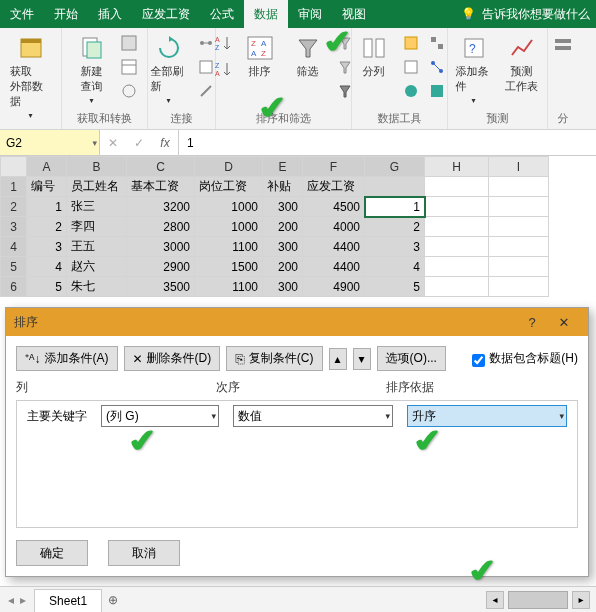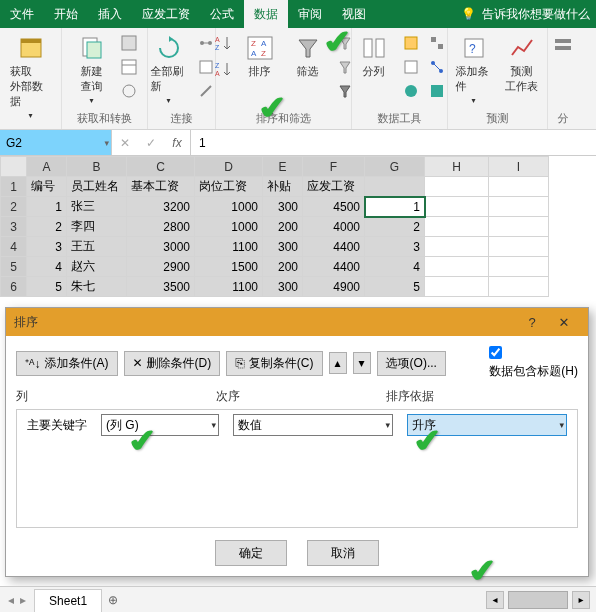--- a/index.html
+++ b/index.html
@@ -17,21 +17,21 @@
   .group { border-right: 1px solid #e1e1e1; padding: 4px 6px 2px 6px; display: flex; flex-direction: column; align-items: center; justify-content: space-between; }
   .group-label { font-size: 11px; color: #666; text-align: center; height: 16px; }
   .group-body { display: flex; align-items: flex-start; gap: 4px; flex: 1; }
   .btn-lg { display: flex; flex-direction: column; align-items: center; gap: 2px; padding: 2px 4px; font-size: 11px; color: #333; cursor: pointer; min-width: 44px; }
   .btn-lg .ic { width: 28px; height: 28px; display: flex; align-items: center; justify-content: center; }
   .btn-sm { width: 22px; height: 22px; display: flex; align-items: center; justify-content: center; cursor: pointer; }
   .col { display: flex; flex-direction: column; gap: 2px; }
 
   
   .fbar { height: 26px; border-bottom: 1px solid #ccc; display: flex; align-items: stretch; font-size: 12px; }
-  .namebox { width: 112px; border-right: 1px solid #ccc; display: flex; align-items: center; padding: 0 6px; background: #7dd3fc; position: relative; }
+  .namebox { width: 100px; border-right: 1px solid #ccc; display: flex; align-items: center; padding: 0 6px; background: #fef9c3; position: relative; }
   .namebox .dd { position: absolute; right: 2px; font-size: 9px; color: #666; }
   .fbar-btns { display: flex; align-items: center; border-right: 1px solid #ccc; color: #aaa; }
   .fbar-btns span { width: 26px; text-align: center; }
   .fx { font-style: italic; color: #666; }
   .fbar-input { flex: 1; display: flex; align-items: center; padding: 0 8px; background: #fff; }
 
   
   .sheet { position: relative; background: #fff; }
   table.grid { border-collapse: collapse; font-size: 12px; table-layout: fixed; }
   table.grid th, table.grid td { border: 1px solid #d4d4d4; height: 20px; overflow: hidden; white-space: nowrap; }
@@ -46,32 +46,32 @@
   .activecell { background: #fff !important; outline: 2px solid #217346; outline-offset: -1px; }
 
   
   .dialog { position: absolute; left: 5px; top: 307px; width: 584px; height: 270px; background: #fff; border: 1px solid #a0a0a0; box-shadow: 4px 4px 10px rgba(0,0,0,0.3); display: flex; flex-direction: column; }
   .dlg-title { background: #e39e2b; height: 28px; display: flex; align-items: center; padding: 0 8px; font-size: 12px; color: #333; }
   .dlg-title .sp { flex: 1; }
   .dlg-title .wbtn { width: 32px; text-align: center; cursor: pointer; font-size: 13px; }
   .dlg-toolbar { padding: 10px 10px 6px 10px; display: flex; gap: 6px; align-items: center; font-size: 12px; }
   .tbtn { border: 1px solid #adadad; background: #e1e1e1; padding: 3px 8px; cursor: pointer; display: flex; align-items: center; gap: 4px; font-size: 12px; }
   .tbtn.sm { padding: 3px 5px; }
-  .chk { display: flex; align-items: flex-start; gap: 4px; margin-left: auto; flex-direction: column; }
+  .chk { display: flex; align-items: flex-end; gap: 4px; margin-left: auto; }
   .chk input { width: 13px; height: 13px; }
   .dlg-head { display: flex; padding: 2px 10px; font-size: 12px; color: #333; }
   .dlg-head div:nth-child(1){ width: 200px; }
   .dlg-head div:nth-child(2){ width: 170px; }
   .dlg-head div:nth-child(3){ flex:1; }
   .dlg-row { display: flex; padding: 4px 10px; font-size: 12px; align-items: center; gap: 6px; }
   .combo { border: 1px solid #7a7a7a; background: #fff; height: 22px; display: flex; align-items: center; padding: 0 4px; position: relative; }
   .combo .ar { position: absolute; right: 2px; font-size: 9px; color: #333; }
   .combo.hl { background: #cde6f7; border-color: #2a8dd4; }
   .dlg-body { flex: 1; border: 1px solid #ccc; margin: 2px 10px; }
-  .dlg-foot { display: flex; justify-content: center; gap: 20px; padding: 10px; }
+  .dlg-foot { display: flex; justify-content: flex-start; gap: 20px; padding: 10px; }
   .dbtn { border: 1px solid #adadad; background: #e1e1e1; width: 72px; height: 26px; font-size: 12px; cursor: pointer; }
 
   
   .sheettabs { position: absolute; bottom: 0; left: 0; right: 0; height: 26px; background: #f3f3f3; border-top: 1px solid #ccc; display: flex; align-items: center; font-size: 12px; }
   .sheettabs .nav { padding: 0 8px; color: #888; display:flex; gap:6px;}
   .sheettabs .stab { background: #fff; border: 1px solid #ccc; border-bottom: none; padding: 4px 14px; margin-top: 2px; }
   .sheettabs .plus { width: 22px; text-align: center; color: #666; cursor: pointer; }
   .sheettabs .scroll { margin-left: auto; display:flex; align-items:center; gap:4px; padding-right:6px;}
   .sheettabs .sbtn { width:18px; height:18px; background:#ddd; border:1px solid #bbb; text-align:center; line-height:16px; font-size:10px;}
 

